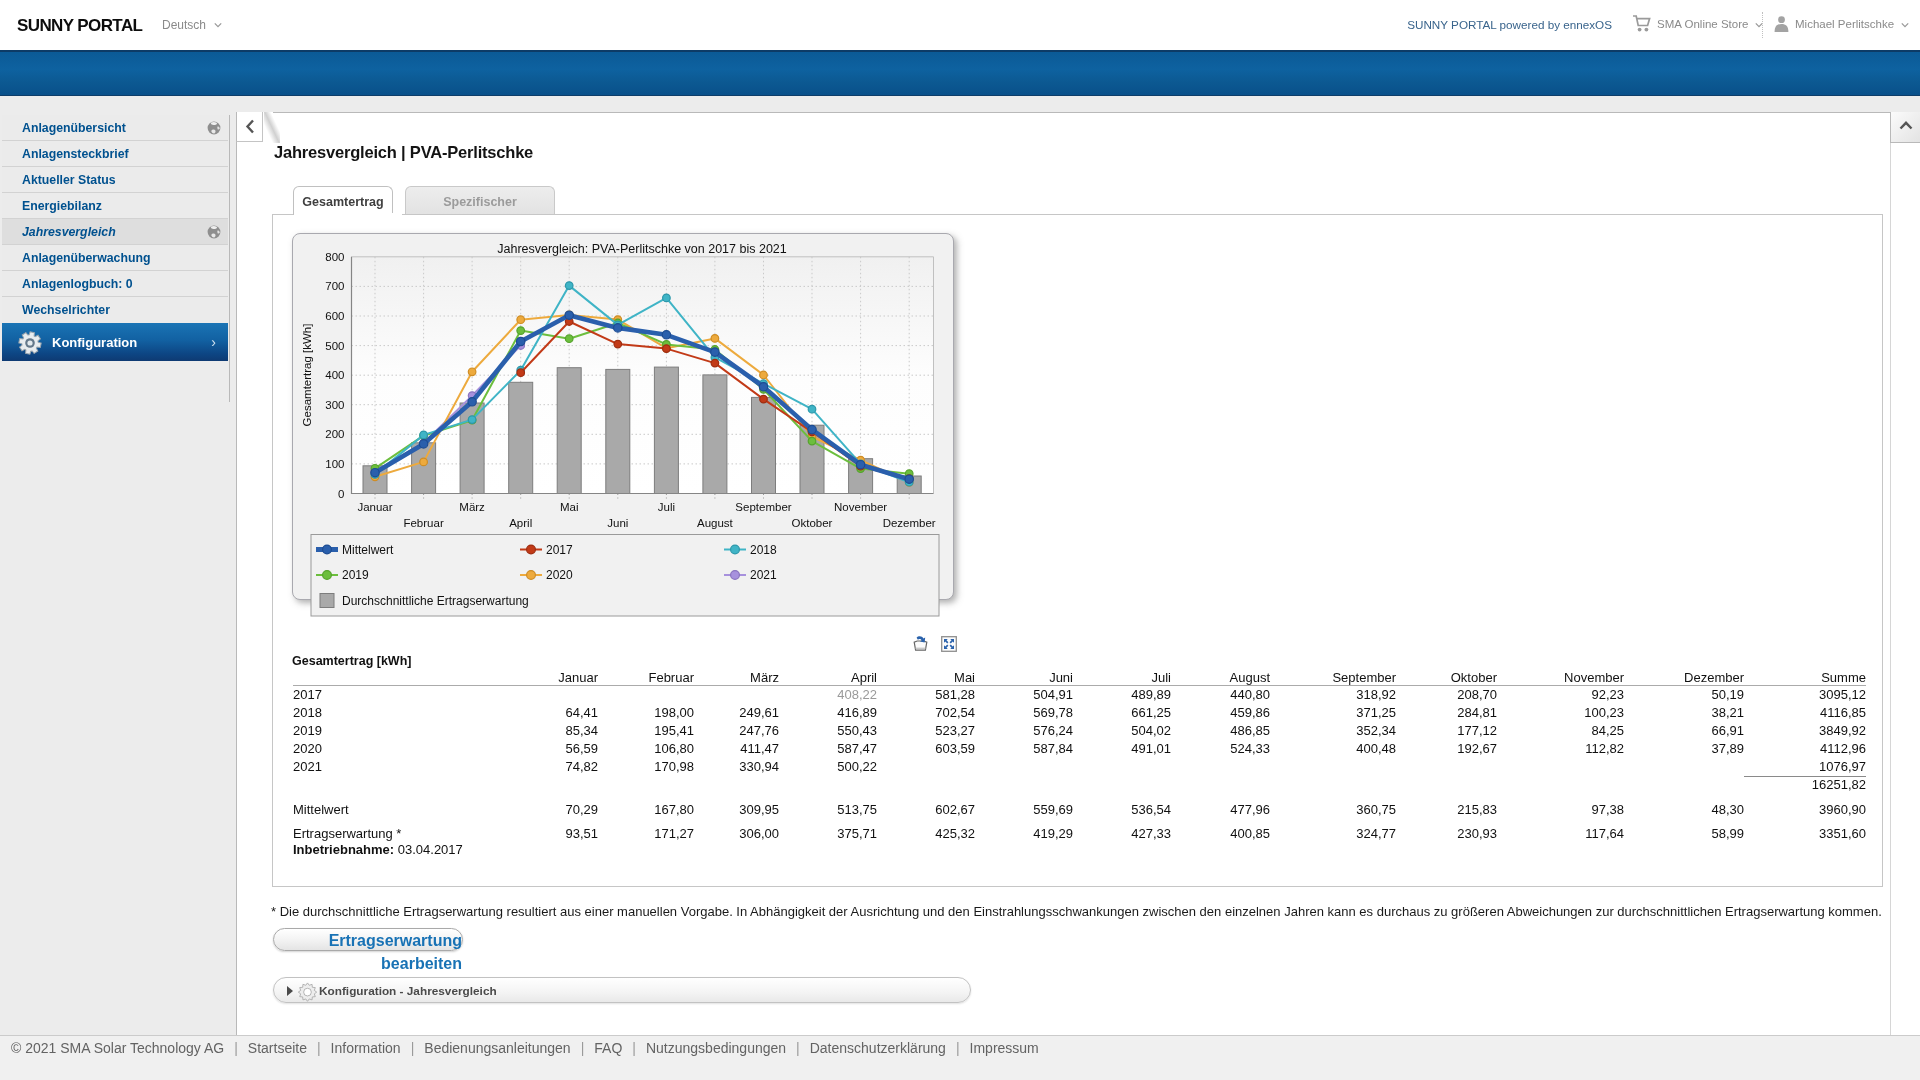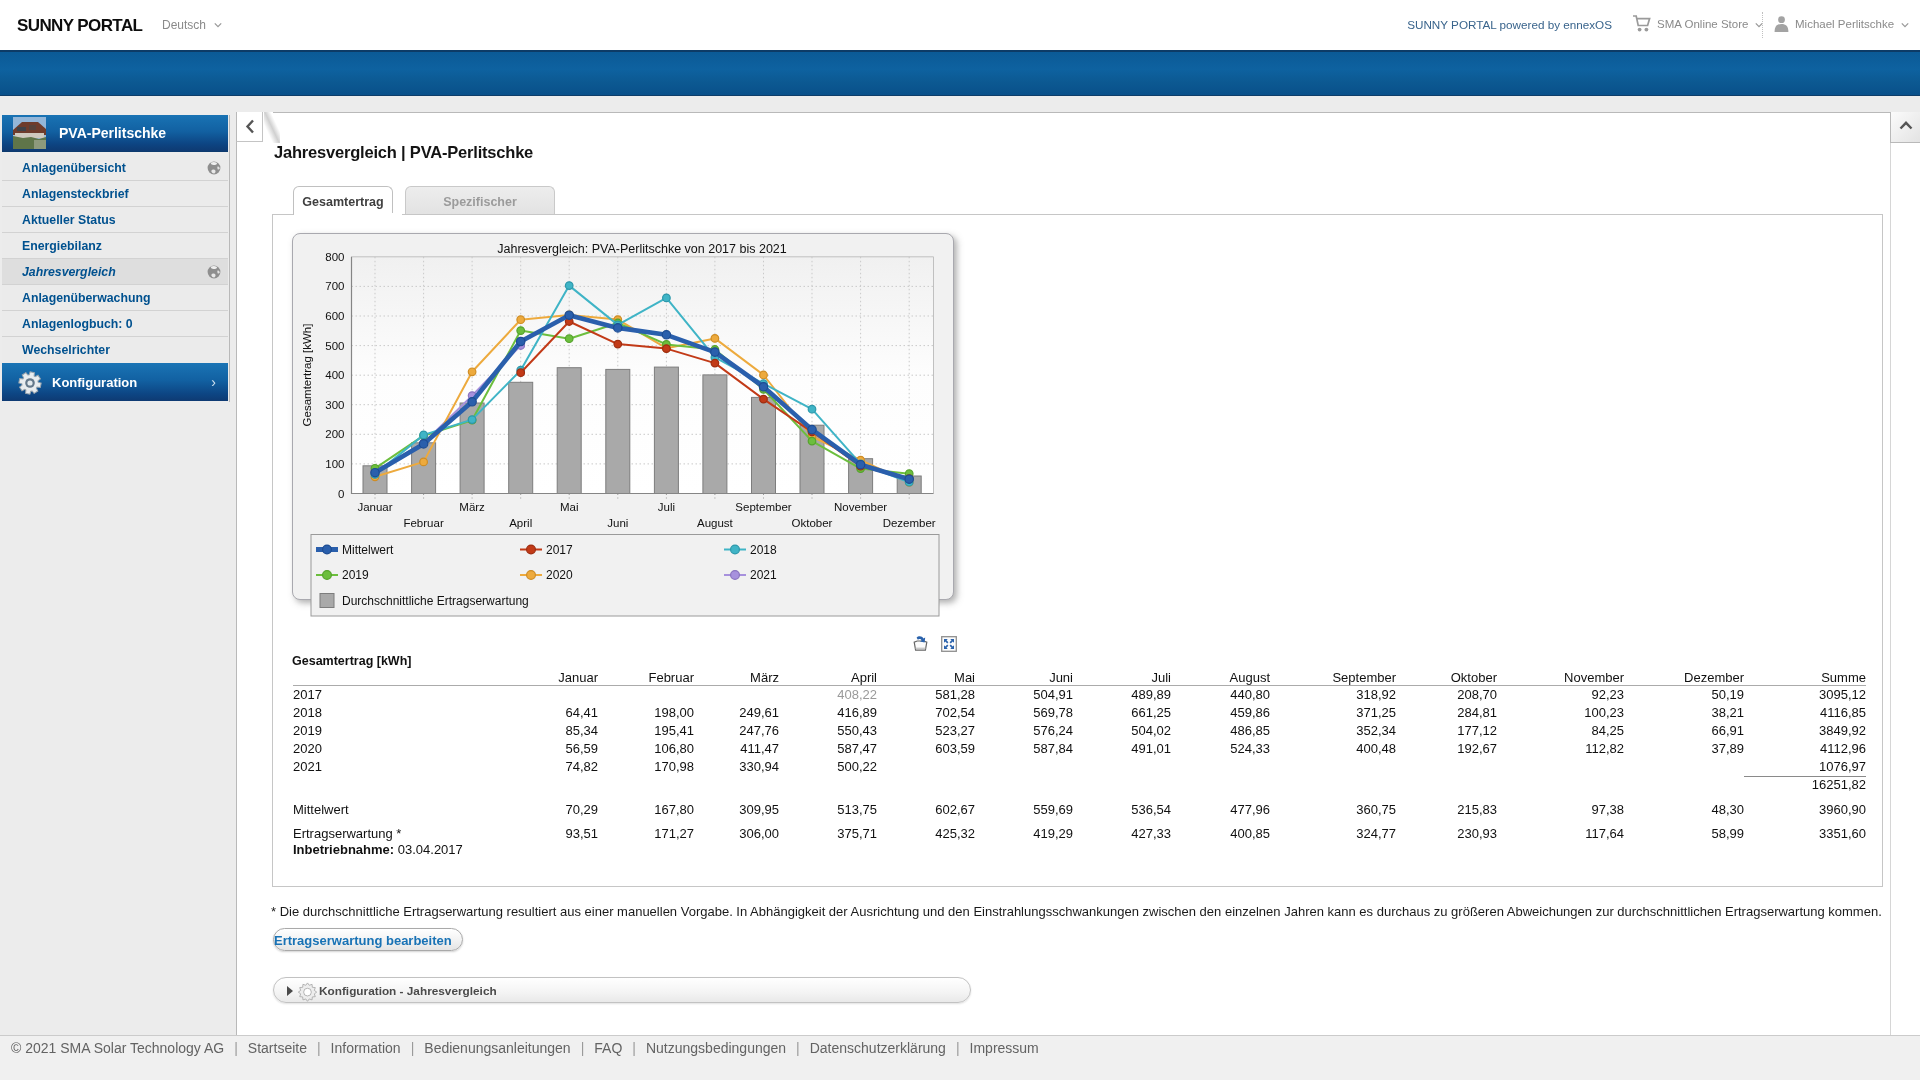--- a/index.html
+++ b/index.html
@@ -37,21 +37,21 @@
 
 .tab{position:absolute;top:186px;height:29px;font-size:12.5px;font-weight:bold;text-align:center;border-radius:6px 6px 0 0;}
 .tab1{left:293px;width:100px;background:#fff;border:1px solid #c0c0c0;border-bottom:none;color:#404040;line-height:30px;z-index:3;}
 .tab2{left:405px;width:150px;background:linear-gradient(180deg,#ededed,#e2e2e2);border:1px solid #c9c9c9;border-bottom:none;color:#9b9b9b;line-height:30px;z-index:1;}
 .contentbox{position:absolute;left:272px;top:214px;width:1611px;height:673px;background:#fff;border:1px solid #c6c6c6;z-index:2;}
 .tabmask{position:absolute;left:294px;top:213px;width:108px;height:2px;background:#fff;z-index:4;}
 .chartbox{position:absolute;left:19px;top:18px;width:662px;height:367px;background:#f1f1f1;border:1px solid #a9a9af;border-radius:8px;box-shadow:3px 3px 6px rgba(100,100,100,.5);}
 .charticons{position:absolute;left:639px;top:421px;width:56px;height:18px;}
 .tbltitle{position:absolute;left:19px;top:439px;font-size:12.5px;font-weight:bold;color:#111;}
 .footnote{position:absolute;left:271px;top:904px;width:1720px;font-size:13px;color:#1a1a1a;}
-.btn{position:absolute;left:273px;top:928px;width:190px;height:23px;border:1px solid #a9a9a9;border-radius:12px;background:linear-gradient(180deg,#ffffff,#f2f2f2 55%,#e4e4e4);box-shadow:0 1px 2px rgba(0,0,0,.18);text-align:left;line-height:23px;font-size:13px;font-weight:bold;color:#1872b5;}
+.btn{position:absolute;left:273px;top:928px;width:190px;height:23px;border:1px solid #a9a9a9;border-radius:12px;background:linear-gradient(180deg,#ffffff,#f2f2f2 55%,#e4e4e4);box-shadow:0 1px 2px rgba(0,0,0,.18);text-align:right;line-height:23px;font-size:16px;font-weight:bold;color:#1872b5;}
 .configbar{position:absolute;left:273px;top:977px;width:698px;height:26px;border:1px solid #c2c2c2;border-radius:13px;background:linear-gradient(180deg,#ffffff,#f4f4f4 60%,#e9e9e9);box-shadow:0 1px 2px rgba(0,0,0,.12);}
 .configbar .tri{position:absolute;left:13px;top:8px;width:0;height:0;border-left:6px solid #4a4a4a;border-top:5px solid transparent;border-bottom:5px solid transparent;}
 .configbar .gear{position:absolute;left:23px;top:3px;}
 .configbar .txt{position:absolute;left:45px;top:6px;font-size:11.8px;font-weight:bold;color:#4a4a4a;}
 .footer{position:absolute;left:0;top:1035px;width:1920px;height:45px;background:#f0f0f0;border-top:1px solid #cbcbcb;font-size:13px;color:#636363;}
 .footer .inner{position:absolute;left:11px;top:4px;font-size:14px;}
 .footer .sep{color:#9a9a9a;margin:0 10px;}
 table.data{border-collapse:collapse;table-layout:fixed;position:absolute;left:20px;top:455px;font-size:13px;color:#111;}
 table.data td{padding:0;text-align:right;white-space:nowrap;overflow:visible;}
 table.data td:first-child{text-align:left;}
@@ -83,33 +83,20 @@
       <circle cx="8" cy="4.4" r="3.2" fill="#a3a3a3"></circle>
       <path d="M1.5 16 C1.5 10.3 4 8.5 8 8.5 C12 8.5 14.5 10.3 14.5 16 Z" fill="#a3a3a3"></path>
     </svg>
   <span style="position:absolute;left:1795px;top:18px;font-size:11.5px;color:#8a8a8a">Michael Perlitschke</span>
   <svg class="chev" style="position:absolute;left:1896px;top:21px" viewBox="0 0 10 10">
       <path d="M1 3 L5 7 L9 3" fill="none" stroke="#9a9a9a" stroke-width="1.6"></path>
     </svg>
 </div>
 <div class="blueband"></div>
 <div class="sidebar">
-  <div class="sbheader">
-    <svg class="ph" viewBox="0 0 33 32">
-        <rect width="33" height="32" fill="#a3bed6"></rect>
-        <rect x="0" y="0" width="33" height="11" fill="#93b6d8"></rect>
-        <path d="M0 13 L9 5 L25 5 L33 12 L33 18 L0 18 Z" fill="#6e3c2c"></path>
-        <path d="M4 10 L13 10 L13 14 L4 14 Z" fill="#3f4248"></path>
-        <path d="M16 8 L23 8 L23 13 L16 13 Z" fill="#57423a"></path>
-        <rect x="2" y="16" width="29" height="5" fill="#cfc9be"></rect>
-        <path d="M0 19 L10 21 L18 20 L26 22 L33 20 L33 32 L0 32 Z" fill="#5f7549"></path>
-        <rect x="21" y="23" width="12" height="9" fill="#8e9a7c"></rect>
-      </svg>
-    <span>PVA-Perlitschke</span>
-  </div>
   <div class="sbitem">Anlagenübersicht<svg class="globe" viewBox="0 0 14 14">
         <circle cx="7" cy="7" r="6.4" fill="#8e8e8e"></circle>
         <path d="M4.2 1.6 Q7 .4 9.6 1.8 Q10.6 2.6 9.4 3.4 Q6.6 4.6 4.6 3.6 Q3.2 2.4 4.2 1.6 Z" fill="#efefef"></path>
         <path d="M10.8 5.2 Q12.6 5.6 12.8 7.4 Q12 9.2 10.6 8.2 Q9.8 6.4 10.8 5.2 Z" fill="#e2e2e2"></path>
         <path d="M5.2 8.8 Q7.4 8.2 8.4 9.6 Q9.2 11.4 7.4 12.4 Q5.2 12.6 4.4 10.8 Q4.2 9.4 5.2 8.8 Z" fill="#e8e8e8"></path>
       </svg></div>
   <div class="sbitem">Anlagensteckbrief</div>
   <div class="sbitem">Aktueller Status</div>
   <div class="sbitem">Energiebilanz</div>
   <div class="sbitem active">Jahresvergleich<svg class="globe" viewBox="0 0 14 14">

